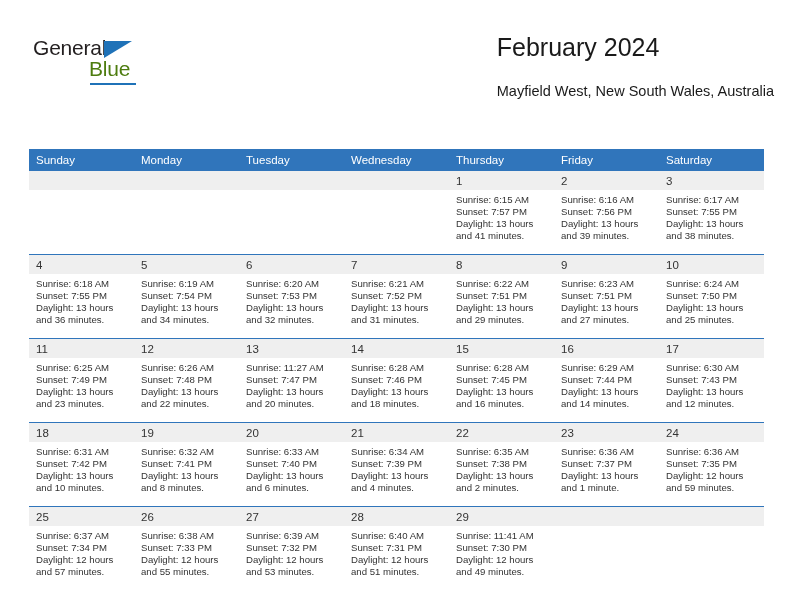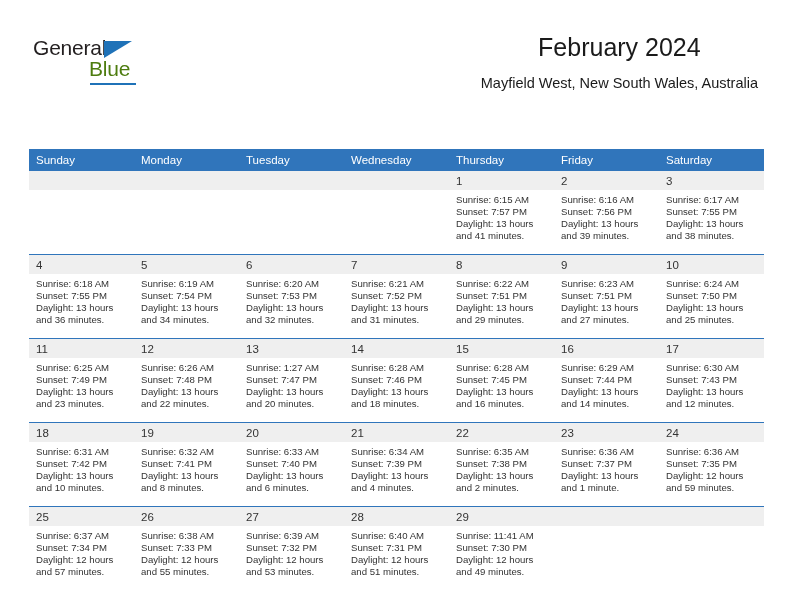--- a/index.html
+++ b/index.html
@@ -66,35 +66,35 @@
     position: absolute;
     left: 57px;
     top: 47px;
     width: 46px;
     height: 2px;
     background: #1f72b8;
   }
 
   .title-block {
     position: absolute;
-    right: 34px;
+    right: 18px;
     top: 32px;
-    text-align: center;
+    text-align: left;
   }
   .cal-title {
     font-size: 25px;
     color: #1a1a1a;
     line-height: 30px;
     white-space: nowrap;
   }
   .cal-subtitle {
     font-size: 14.5px;
     color: #1a1a1a;
     line-height: 22px;
-    margin-top: 10px;
+    margin-top: 18px;
     white-space: nowrap;
   }
 
   
   .calendar {
     position: absolute;
     left: 29px;
     top: 105px;
     width: 735px;
     border-collapse: collapse;
@@ -310,21 +310,21 @@
             <div class="daynum">12</div>
             <div class="cellbody">
               <div>Sunrise: 6:26 AM</div>
               <div>Sunset: 7:48 PM</div>
               <div class="daylight">Daylight: 13 hours and 22 minutes.</div>
             </div>
           </td>
           <td>
             <div class="daynum">13</div>
             <div class="cellbody">
-              <div>Sunrise: 1:27 AM</div>
+              <div>Sunrise: 11:27 AM</div>
               <div>Sunset: 7:47 PM</div>
               <div class="daylight">Daylight: 13 hours and 20 minutes.</div>
             </div>
           </td>
           <td>
             <div class="daynum">14</div>
             <div class="cellbody">
               <div>Sunrise: 6:28 AM</div>
               <div>Sunset: 7:46 PM</div>
               <div class="daylight">Daylight: 13 hours and 18 minutes.</div>

